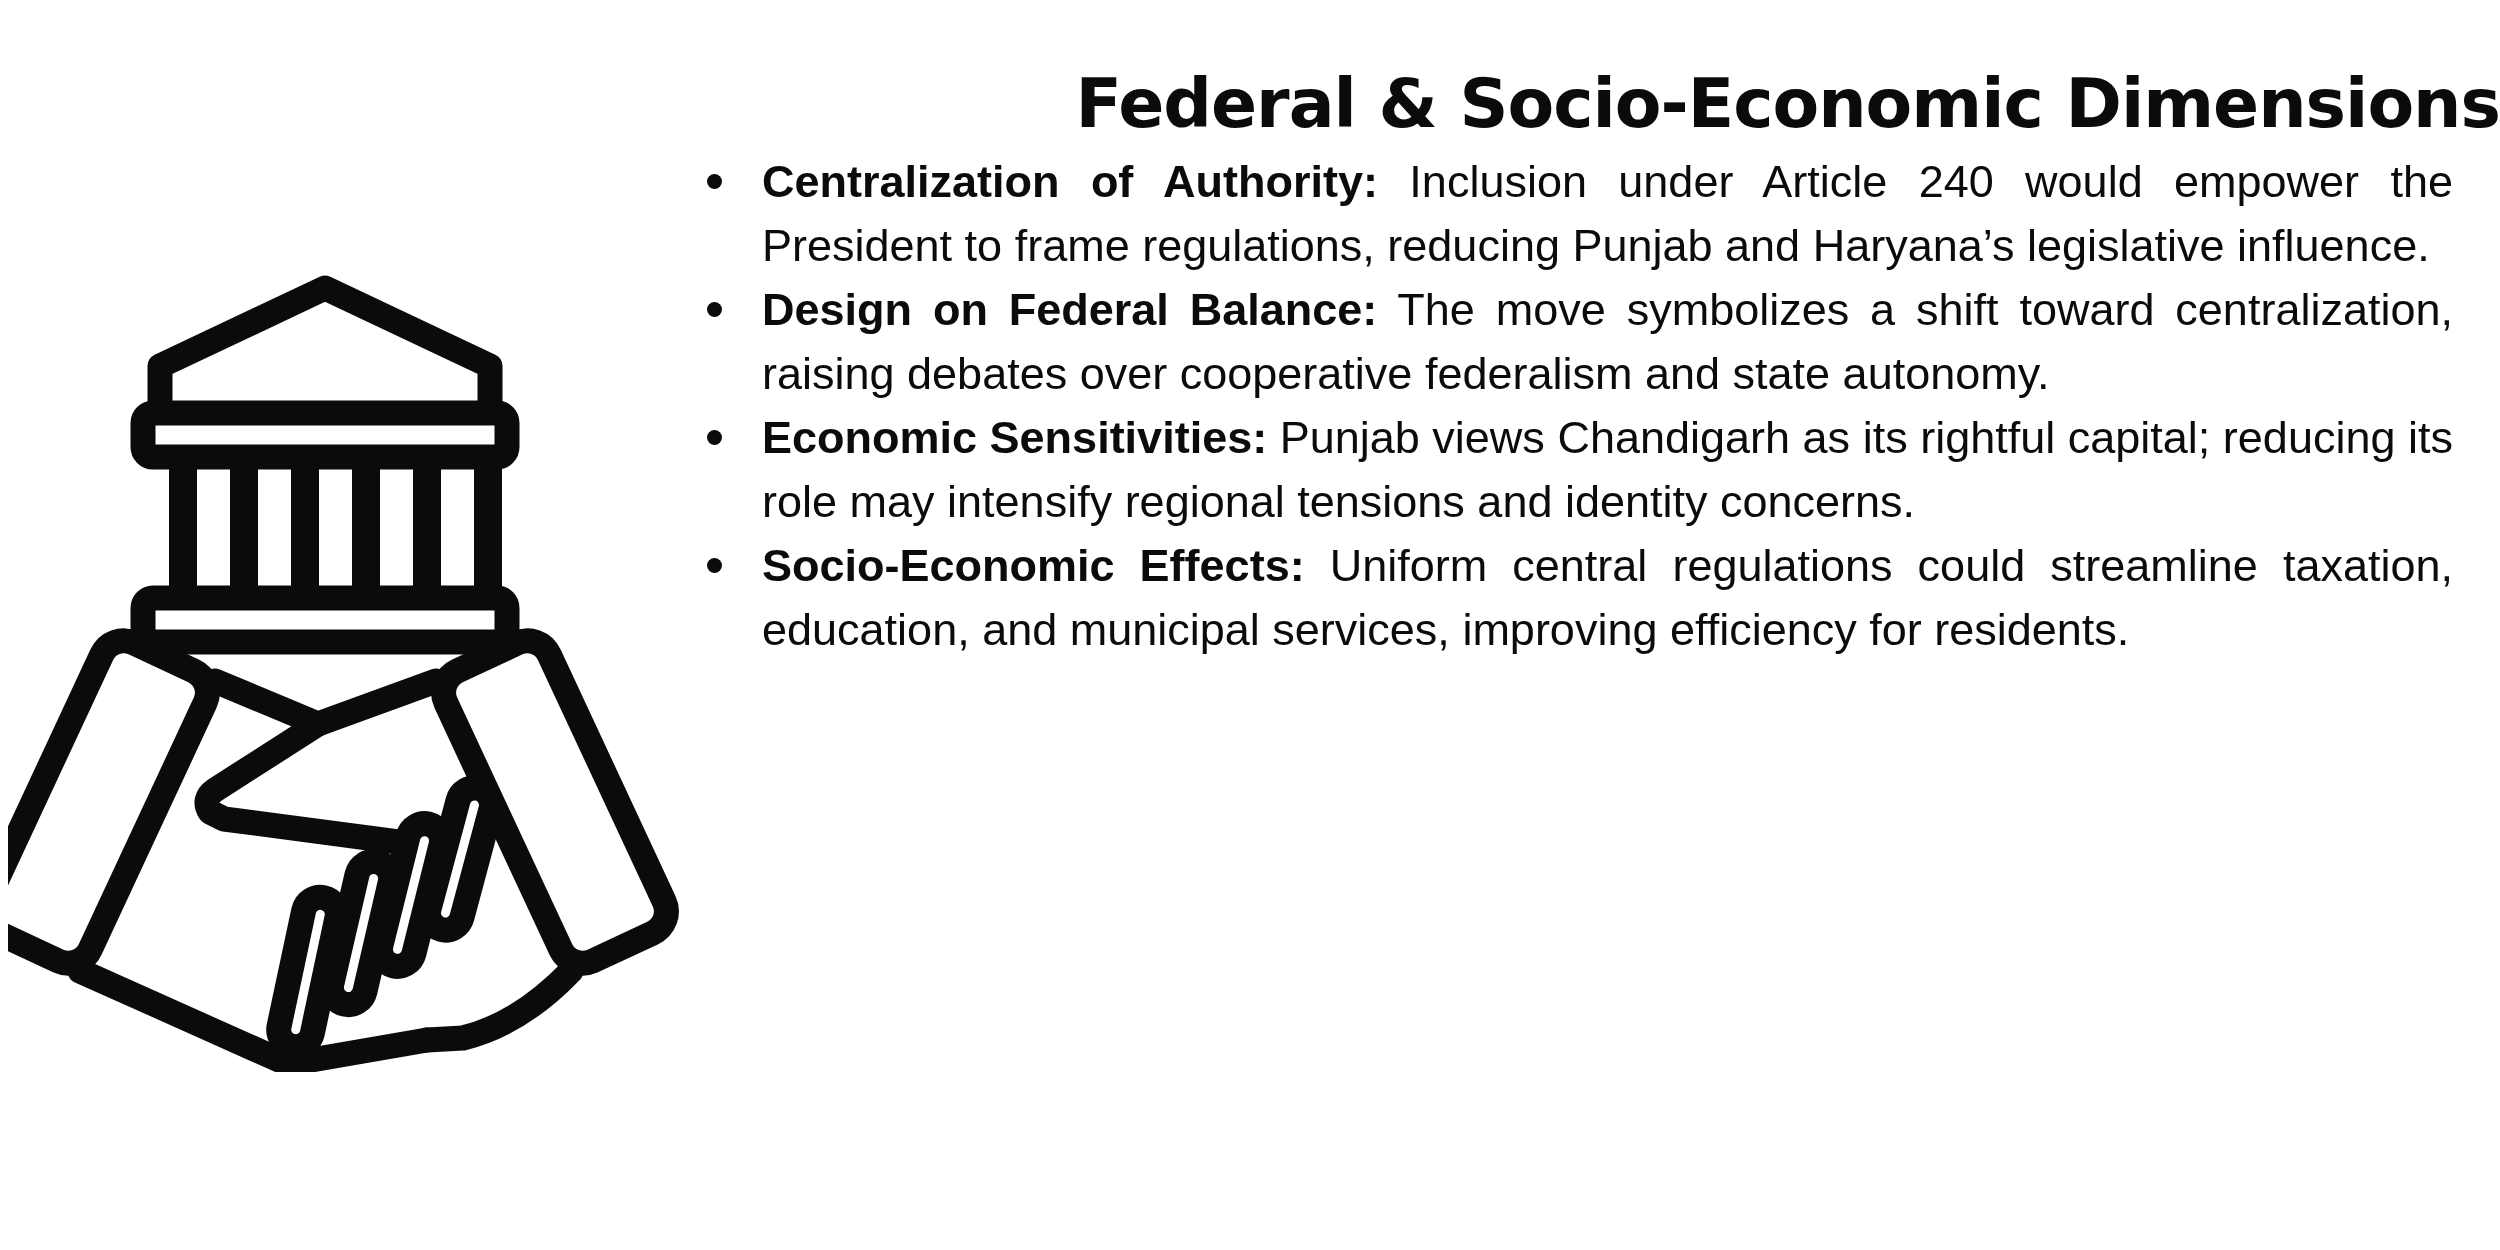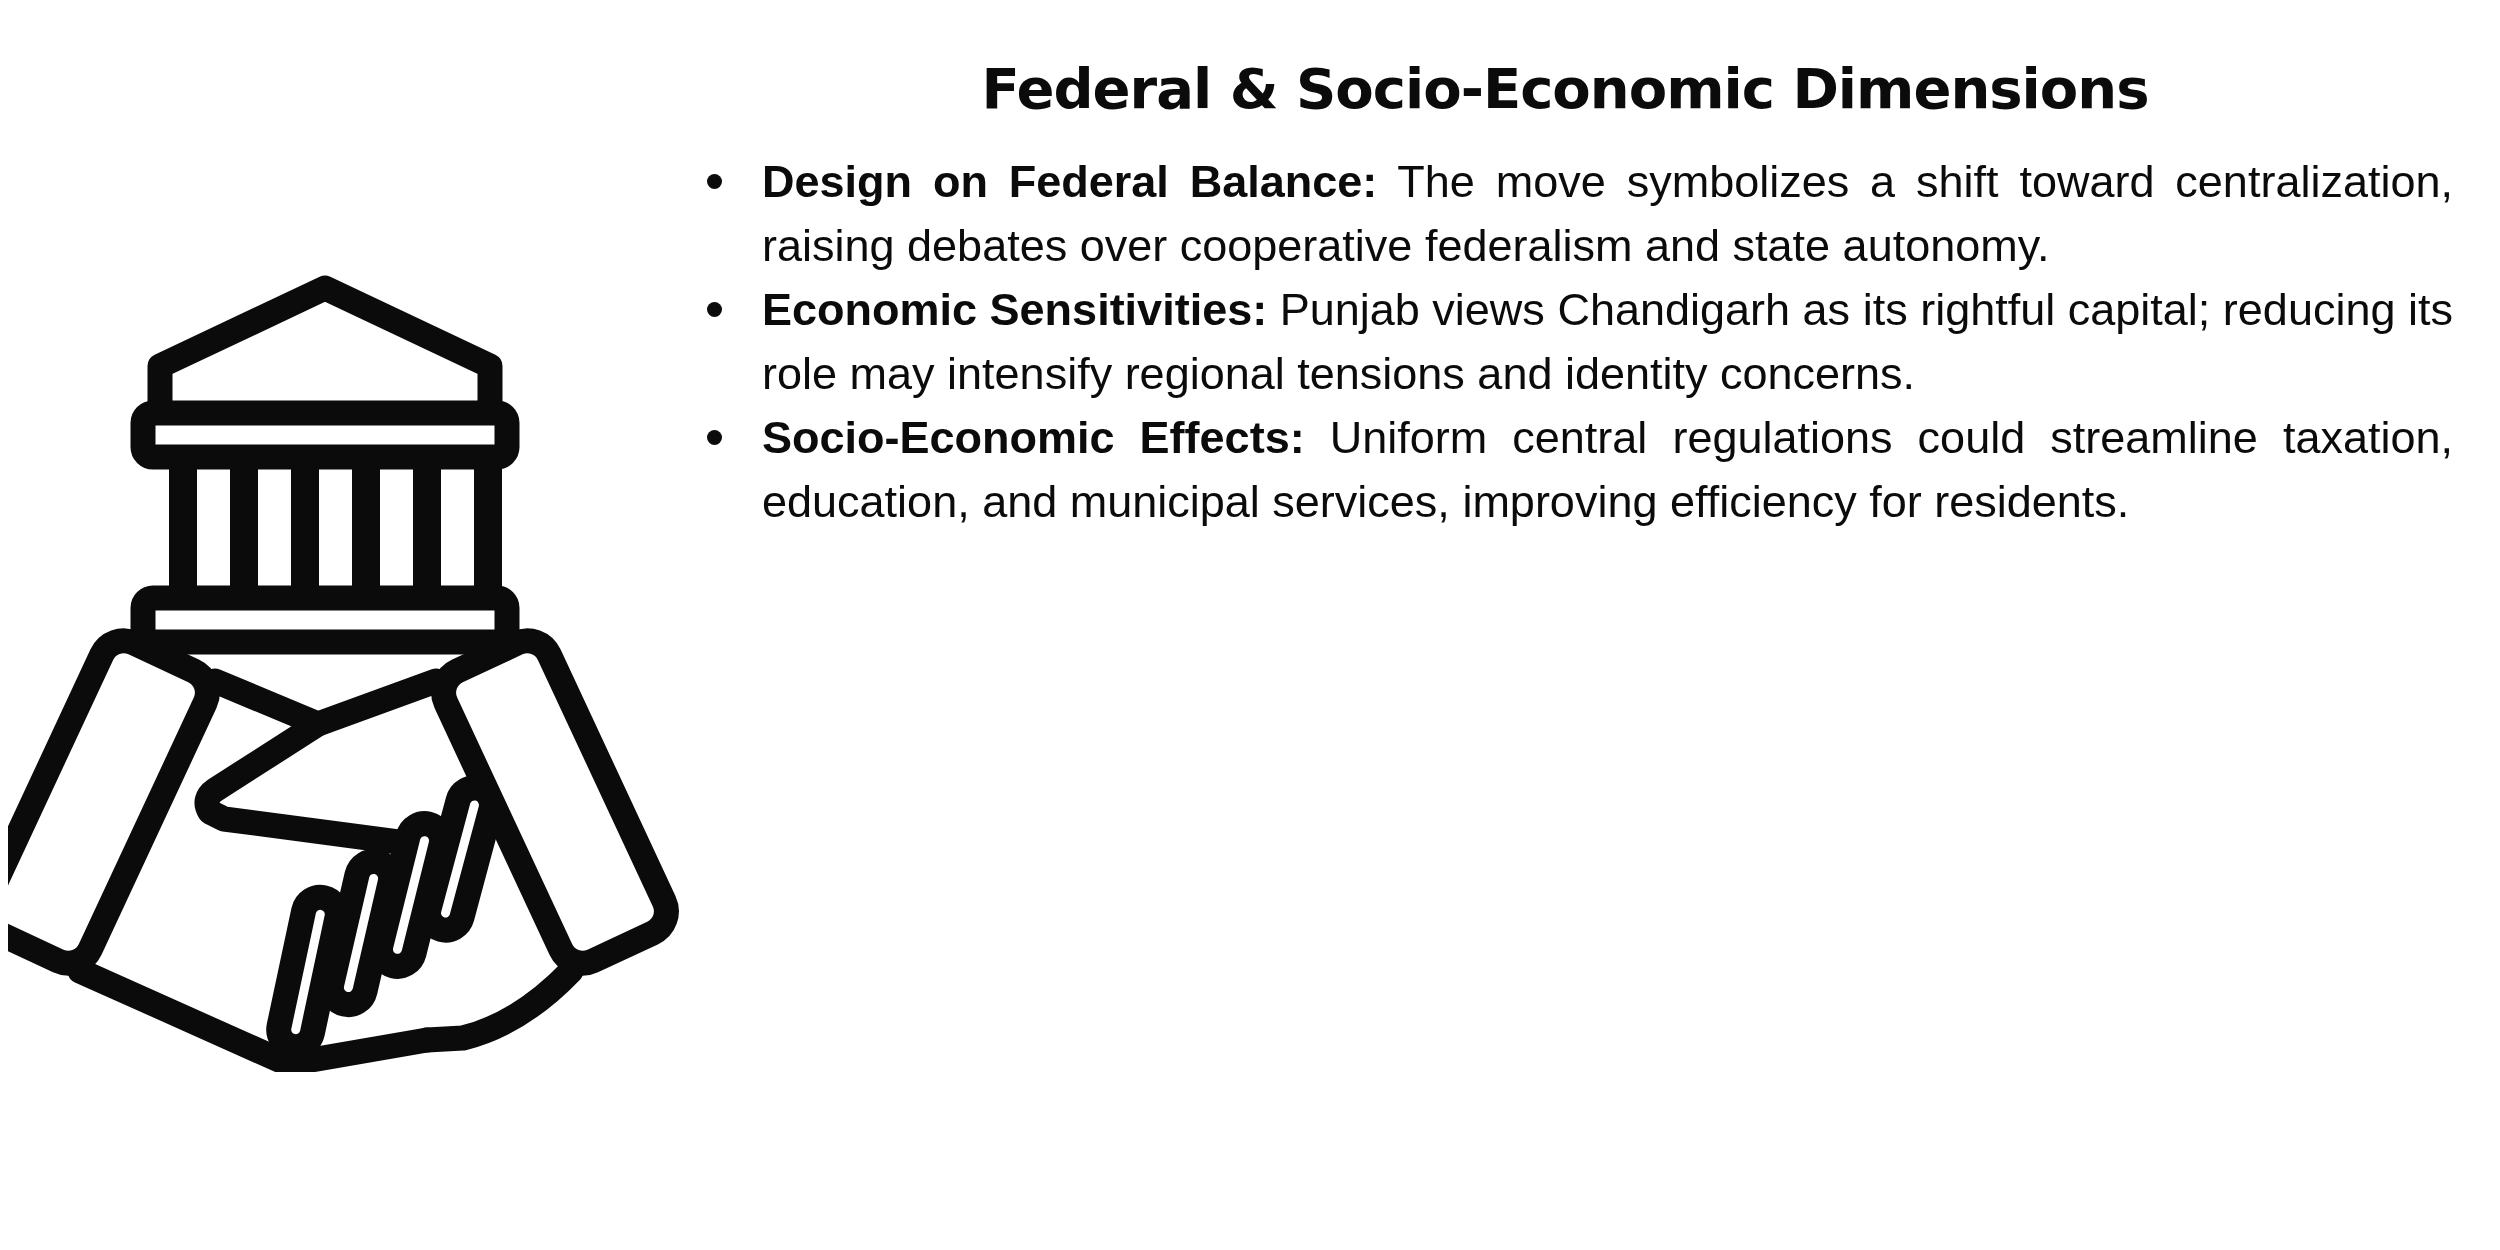--- a/index.html
+++ b/index.html
@@ -7,24 +7,24 @@
     width:2500px;height:1250px;
     background:#ffffff;
     color:#0b0b0b;
     font-family:"Liberation Sans", sans-serif;
     position:relative;
     overflow:hidden;
   }
   .page-title{
     position:absolute;
     left:630px; top:18px; width:1870px;
-    text-align:center;
+    text-align:right;
     font-family:"DejaVu Sans", sans-serif;
     font-weight:700;
-    font-size:56px;
+    font-size:68px;
     letter-spacing:-1px;
     white-space:nowrap;
     color:#0b0b0b;
   }
   .icon-wrap{
     position:absolute;
     left:8px; top:272px;
     width:675px; height:800px;
   }
   .icon-wrap svg{width:100%;height:100%;display:block;}
@@ -84,16 +84,17 @@
         <rect x="-17" y="-73" width="34" height="146" rx="17" transform="translate(452,587) rotate(15)"></rect>
       </g>
 
       <rect x="-57" y="-160" width="114" height="320" rx="24" fill="#ffffff" transform="translate(88,530) rotate(25)"></rect>
       <rect x="-57" y="-160" width="114" height="320" rx="24" fill="#ffffff" transform="translate(547,530) rotate(-25)"></rect>
     </g>
   </svg>
 </div>
 
 <ul class="bullets">
+  <li><span class="b-label">Centralization of Authority:</span> <span>Inclusion under Article 240 would empower the President to frame regulations, reducing Punjab and Haryana’s legislative influence.</span></li>
   <li><span class="b-label">Design on Federal Balance:</span> <span>The move symbolizes a shift toward centralization, raising debates over cooperative federalism and state autonomy.</span></li>
   <li><span class="b-label">Economic Sensitivities:</span> <span>Punjab views Chandigarh as its rightful capital; reducing its role may intensify regional tensions and identity concerns.</span></li>
   <li><span class="b-label">Socio-Economic Effects:</span> <span>Uniform central regulations could streamline taxation, education, and municipal services, improving efficiency for residents.</span></li>
 </ul>
 
 </body></html>

